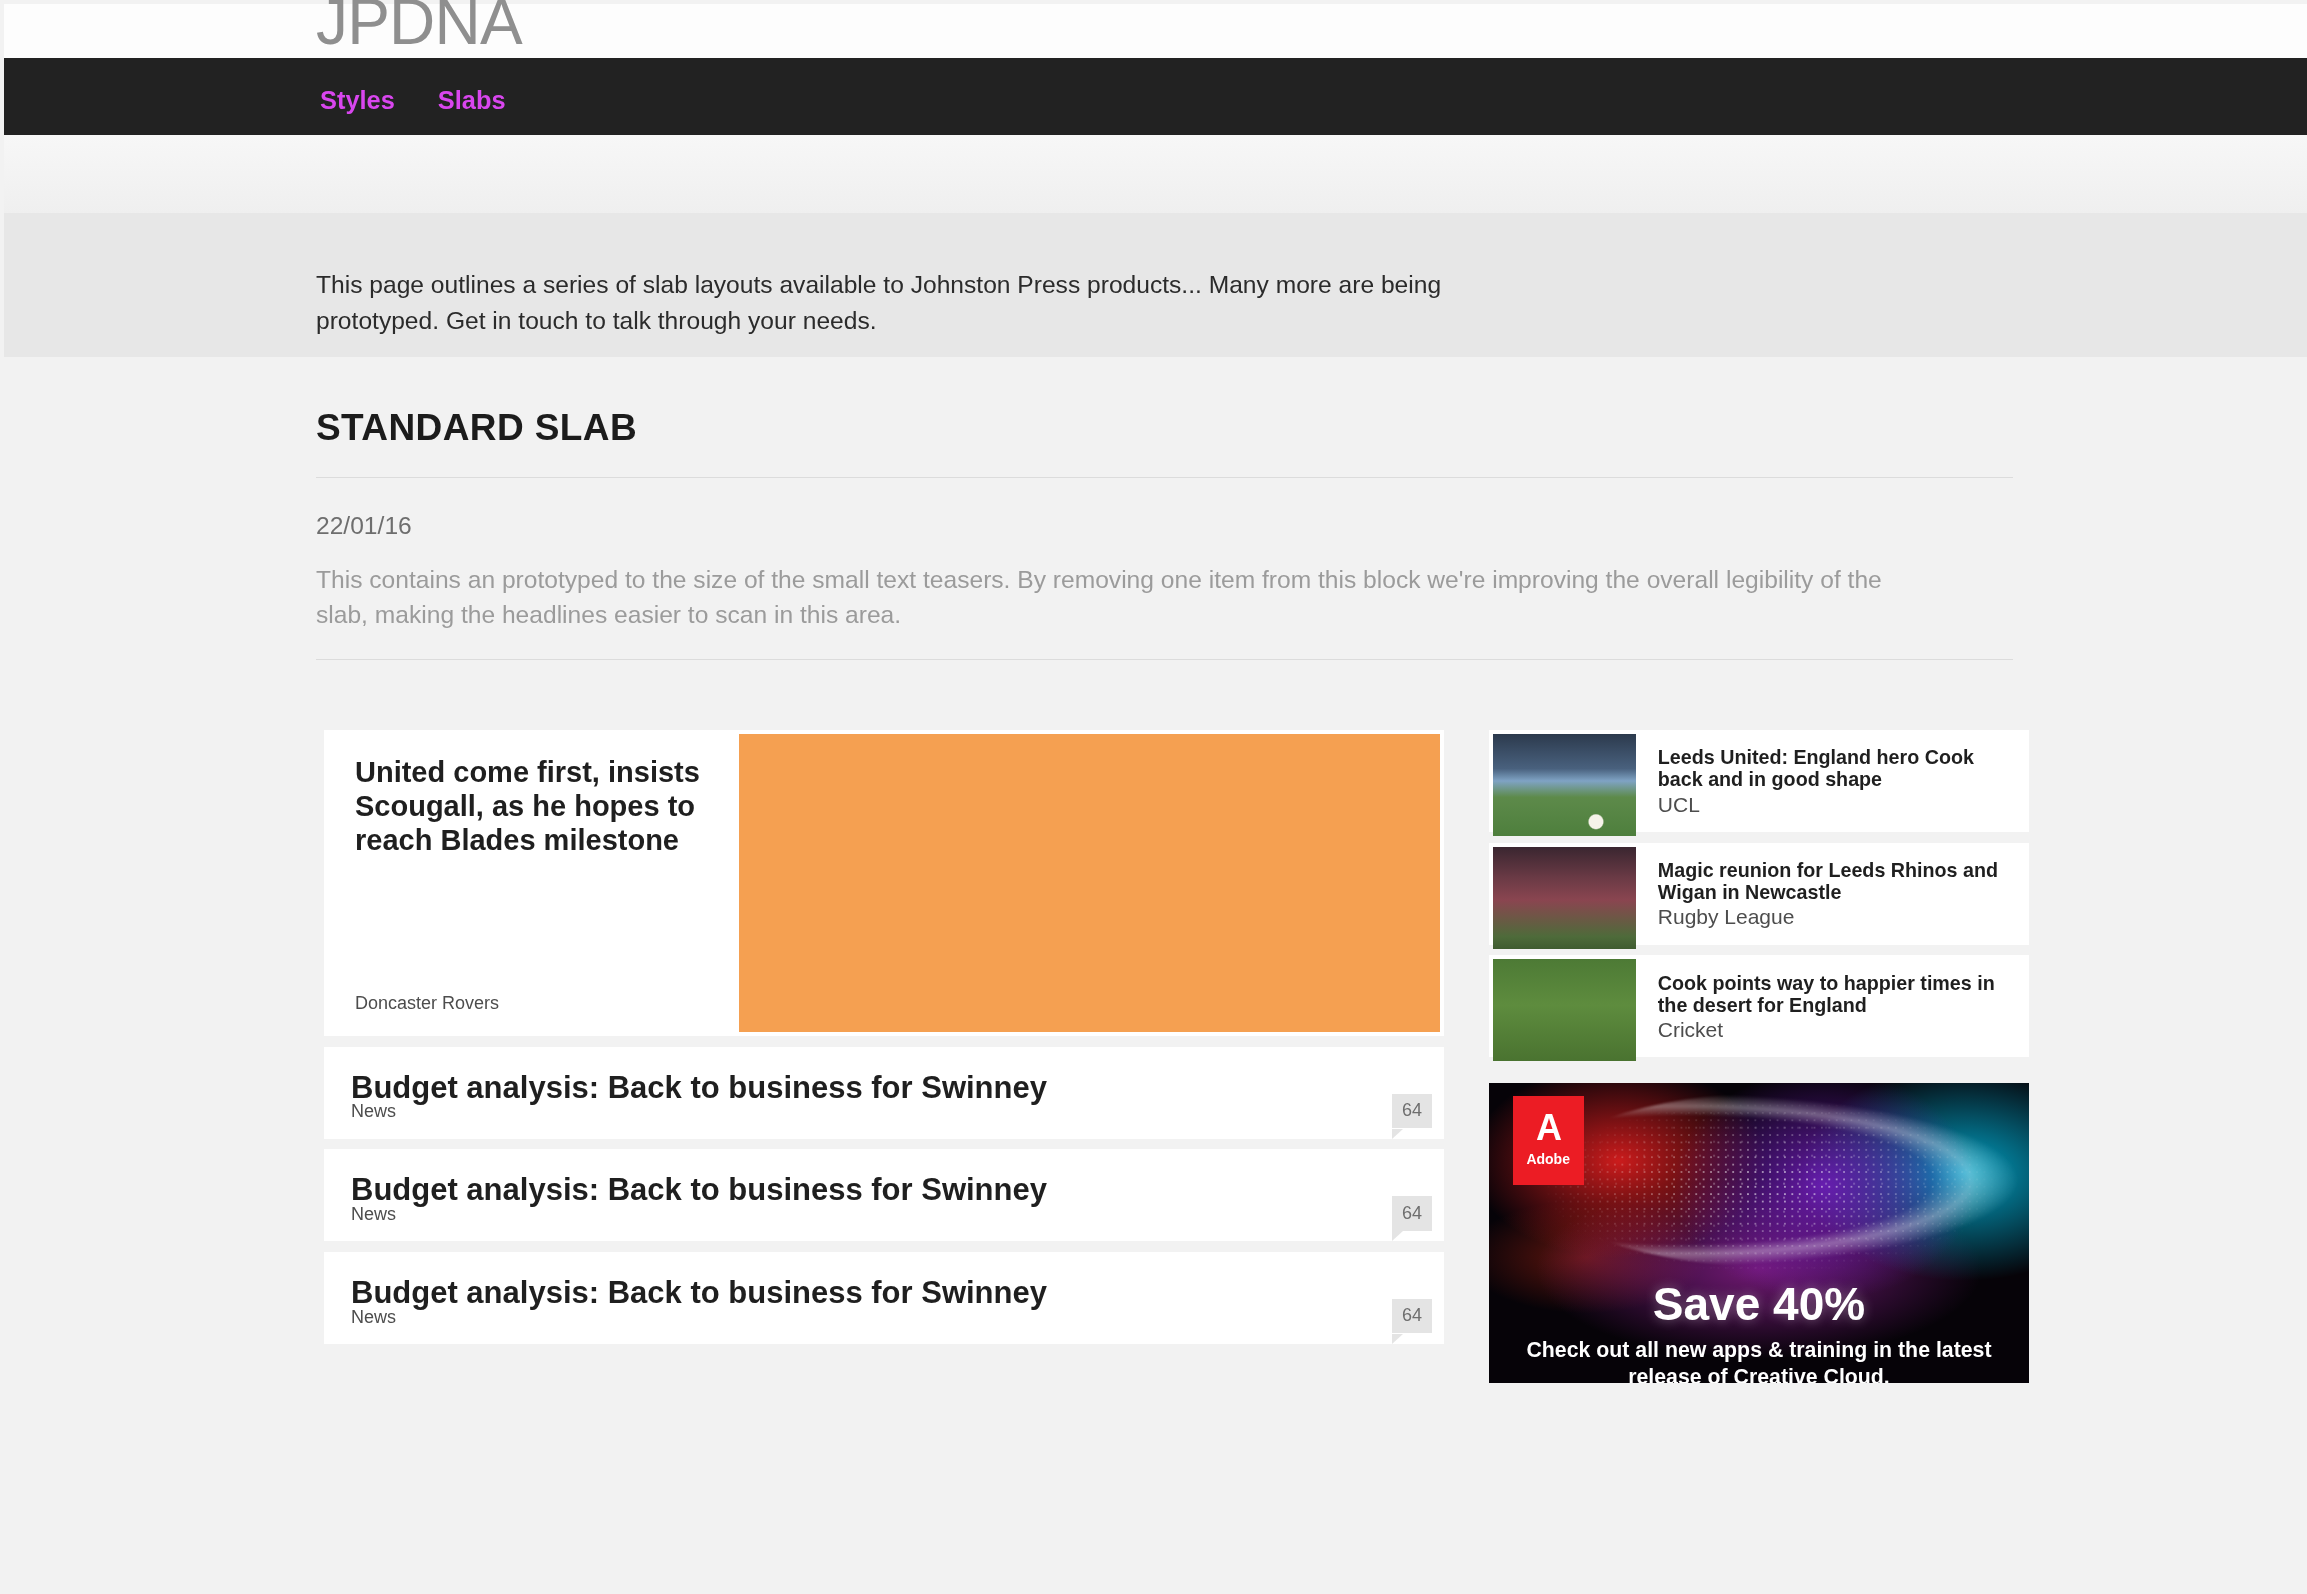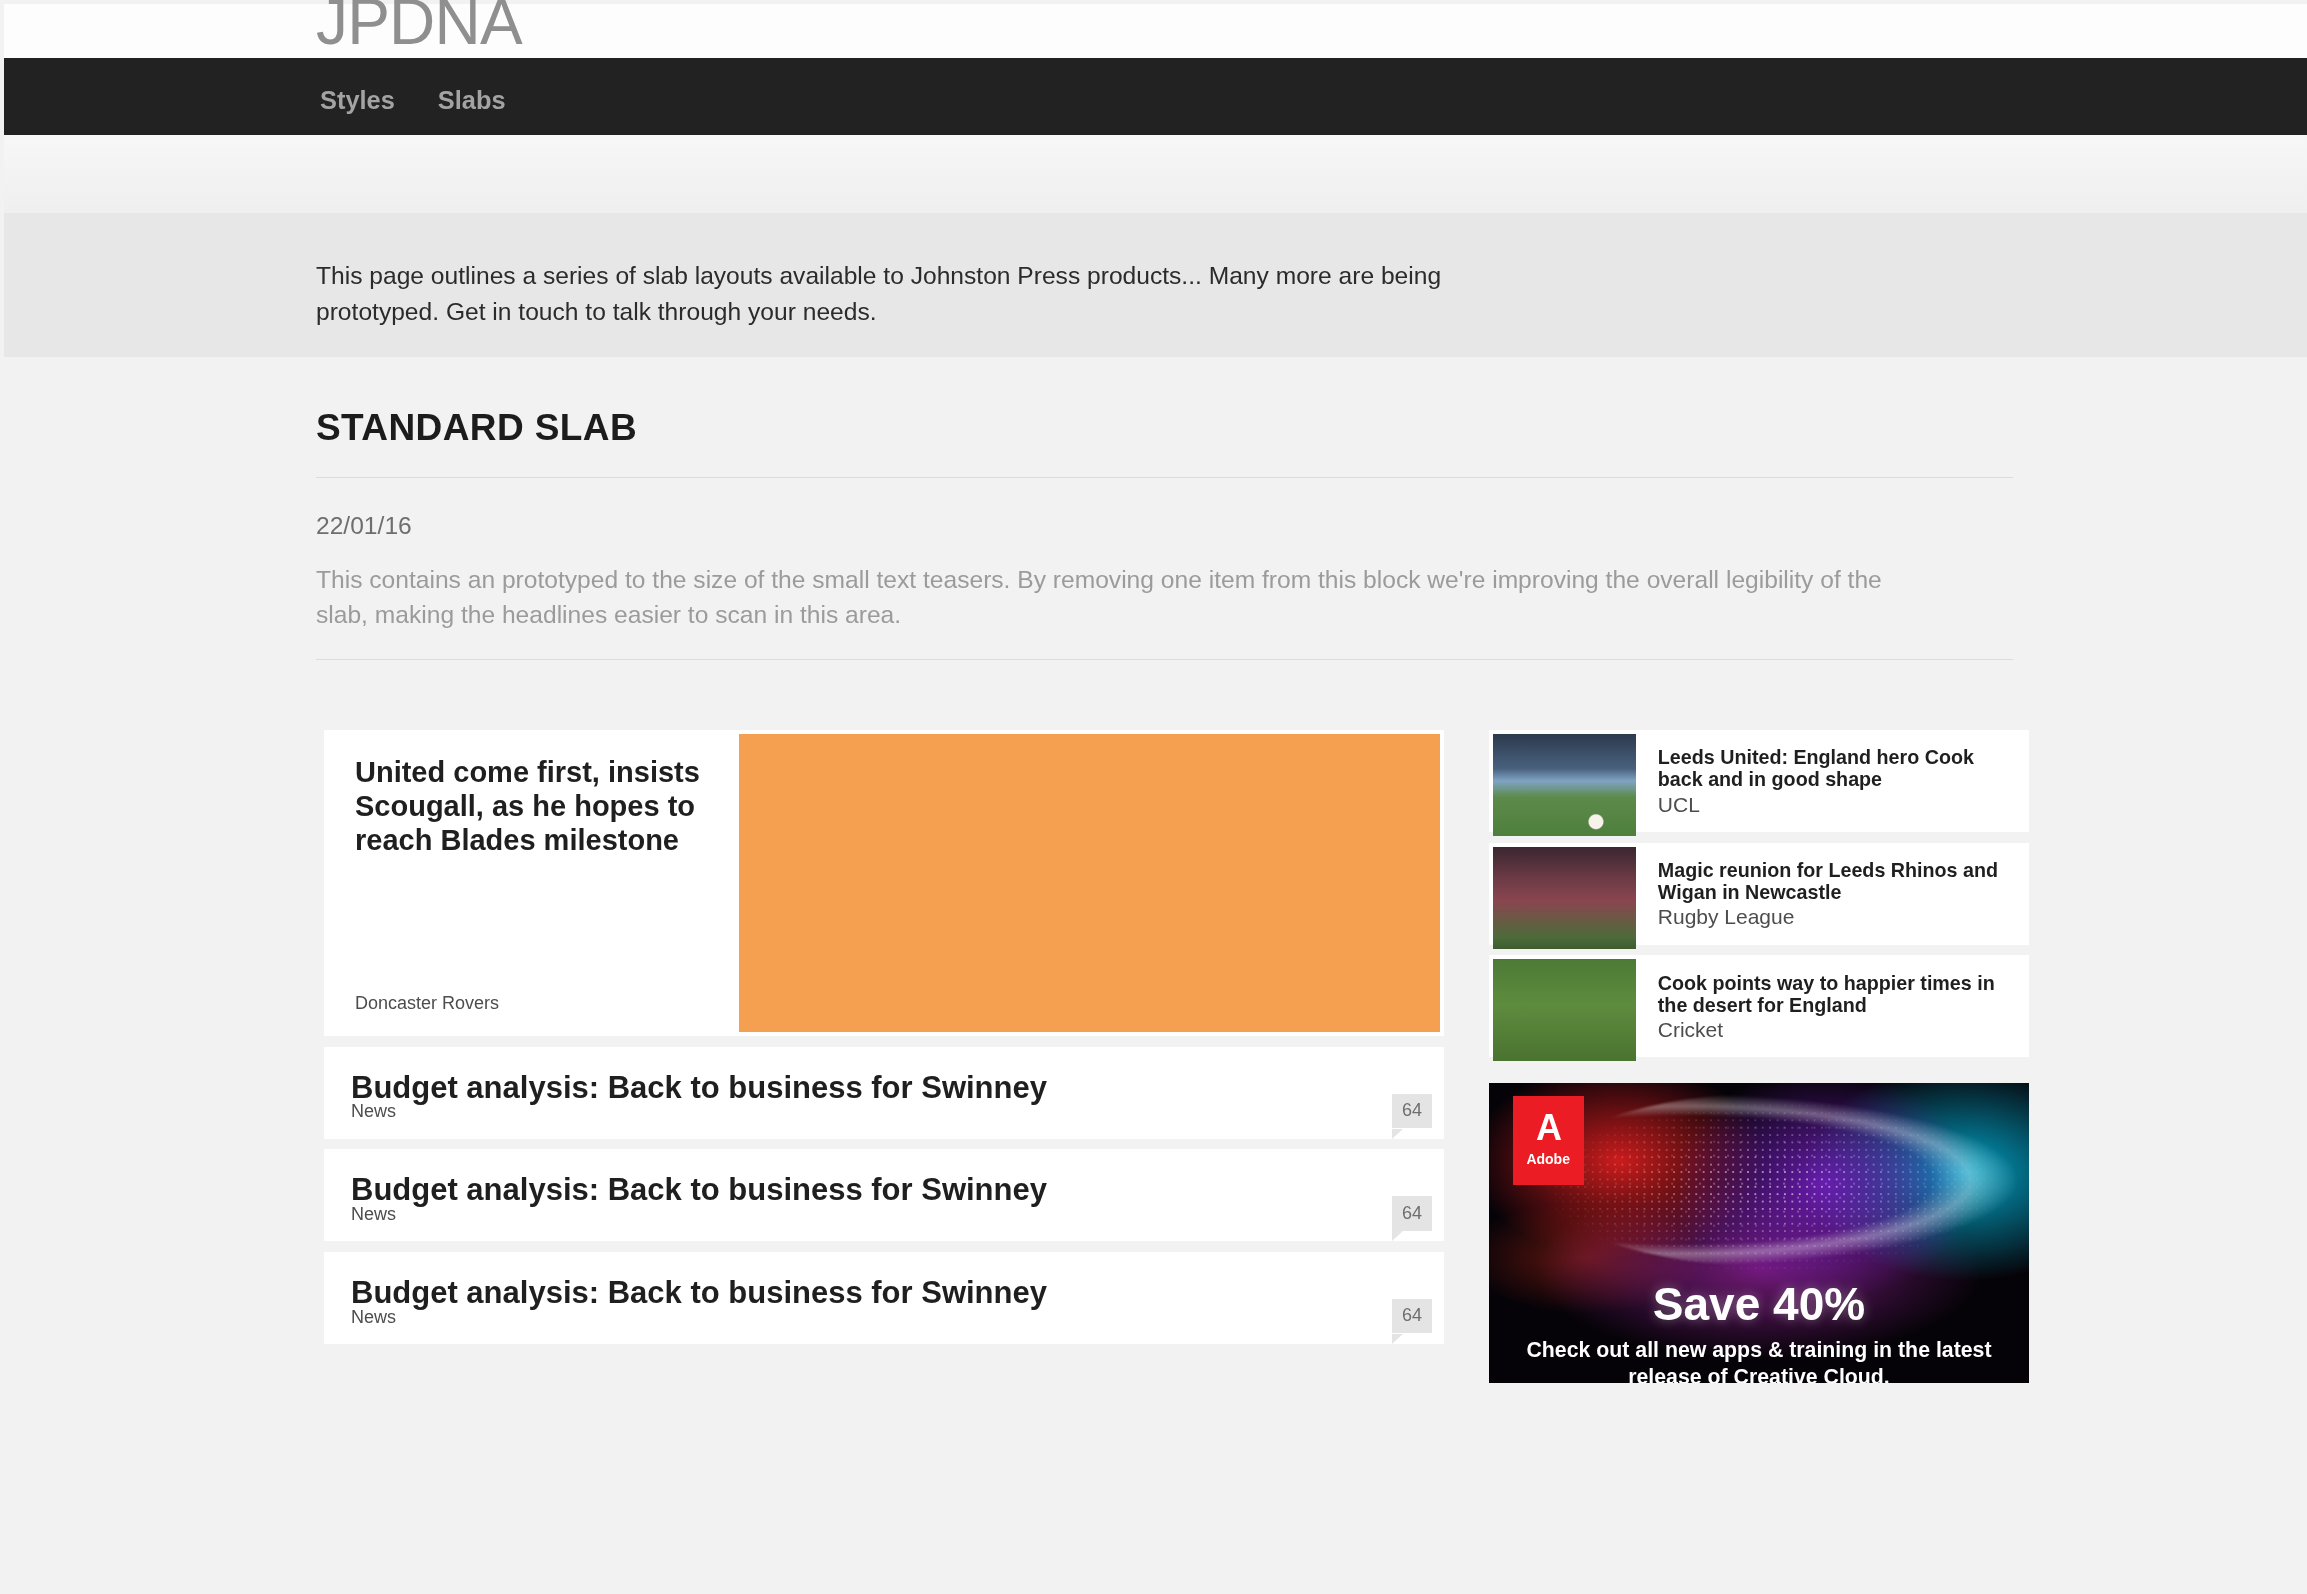--- a/index.html
+++ b/index.html
@@ -25,37 +25,37 @@
   
   .navbar {
     position: absolute; left: 0; top: 54px; width: 2307px; height: 77px;
     background: #222222;
   }
   .nav-inner {
     position: absolute; left: 308px; top: 0; height: 77px;
     display: flex; align-items: center; gap: 35px;
   }
   .nav-link {
-    color: #a3a3a3; font-size: 25.4px; font-weight: 700;
+    color: #d946ef; font-size: 25.4px; font-weight: 700;
     text-decoration: none; line-height: 1;
   }
 
   
   .band-light {
     position: absolute; left: 0; top: 131px; width: 2307px; height: 78px;
     background: linear-gradient(to bottom, #f7f7f7 0%, #efefef 100%);
   }
 
   
   .intro {
     position: absolute; left: 0; top: 209px; width: 2307px; height: 144px;
     background: #e7e7e7;
   }
   .intro-text {
-    position: absolute; left: 308px; top: 41px; width: 1165px;
+    position: absolute; left: 308px; top: 50px; width: 1165px;
     font-size: 24.6px; line-height: 1.45; color: #2b2b2b;
   }
 
   
   .container {
     position: absolute; left: 308px; top: 353px; width: 1697px;
   }
 
   .section-title {
     font-size: 37px; font-weight: 700; color: #1c1c1c;

